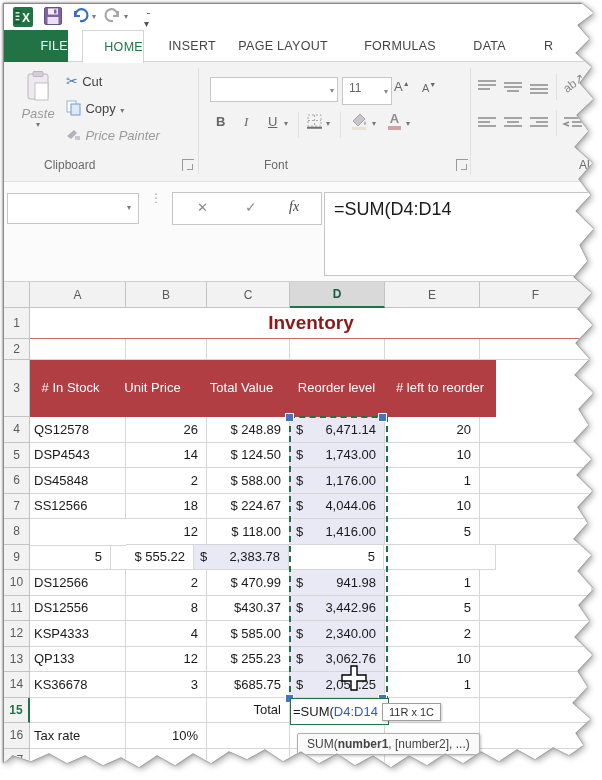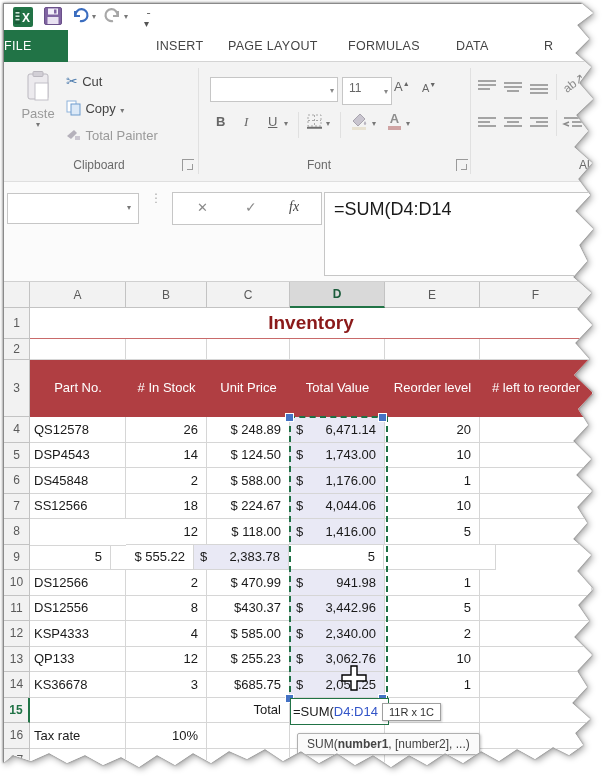--- a/index.html
+++ b/index.html
@@ -8,31 +8,31 @@
     filter:drop-shadow(0 0 1px #777) drop-shadow(2px 2px 3px #aaa);}
   .app{position:absolute;left:3px;top:3px;width:594px;height:774px;background:#fff;border:1px solid #8a8a8a;box-sizing:border-box;
     clip-path:polygon(0 0,578px 0,590px 10px,574px 22px,586px 36px,572px 50px,588px 64px,576px 80px,590px 96px,573px 112px,585px 128px,571px 144px,589px 160px,575px 176px,587px 192px,572px 208px,590px 226px,576px 242px,584px 258px,570px 274px,588px 290px,574px 306px,589px 322px,572px 340px,586px 356px,571px 372px,590px 390px,575px 406px,585px 422px,570px 438px,588px 456px,573px 472px,589px 488px,574px 504px,584px 520px,570px 536px,588px 552px,574px 568px,590px 586px,575px 602px,586px 618px,571px 634px,589px 652px,574px 668px,584px 684px,569px 700px,587px 716px,572px 730px,580px 742px,566px 752px,550px 744px,532px 756px,514px 746px,496px 758px,478px 748px,460px 760px,442px 750px,424px 762px,406px 752px,388px 764px,370px 752px,352px 762px,334px 750px,316px 760px,298px 748px,280px 758px,262px 746px,244px 756px,226px 748px,208px 760px,190px 750px,172px 762px,154px 752px,136px 764px,118px 754px,100px 762px,82px 752px,64px 760px,46px 750px,28px 758px,10px 752px,0 760px);}
   .abs{position:absolute;box-sizing:border-box;}
   
   .qat{left:0;top:0;width:594px;height:26px;background:#fff;}
   .qicon{position:absolute;top:3px;}
   .caret{font-size:8px;color:#777;line-height:1;}
   
   .tabs{left:0;top:26px;width:594px;height:32px;background:#fff;border-bottom:1px solid #d4d4d4;}
-  .tab{position:absolute;top:0;height:32px;line-height:32px;font-size:12.5px;color:#444;text-align:left;letter-spacing:.3px;}
+  .tab{position:absolute;top:0;height:32px;line-height:32px;font-size:12.5px;color:#444;text-align:right;letter-spacing:.3px;}
   .tab-file{background:#217346;color:#fff;}
   .tab-home{background:#fff;border:1px solid #d4d4d4;border-bottom:none;color:#217346;height:33px;z-index:3;}
   
   .ribbon{left:0;top:58px;width:594px;height:120px;background:#f3f3f3;border-bottom:1px solid #dfdfdf;}
   .gsep{position:absolute;top:6px;width:1px;height:106px;background:#e0e0e0;}
-  .glabel{position:absolute;top:96px;font-size:12px;color:#6a6a6a;text-align:center;}
+  .glabel{position:absolute;top:96px;font-size:12px;color:#6a6a6a;}
   .launcher{position:absolute;top:97px;width:11px;height:11px;border-left:1px solid #9a9a9a;border-top:1px solid #9a9a9a;}
   .launcher::after{content:"";position:absolute;right:1px;bottom:1px;width:5px;height:5px;border-right:1.5px solid #9a9a9a;border-bottom:1.5px solid #9a9a9a;}
   .rlabel{font-size:13px;color:#444;}
-  .rlabel-gray{font-size:13px;color:#9a9a9a;}
+  .rlabel-gray{font-size:13px;color:#9a9a9a;font-style:italic;}
   .combo{background:#fff;border:1px solid #c6c6c6;position:absolute;}
   .combo .cbcaret{position:absolute;right:3px;top:50%;transform:translateY(-50%);font-size:8px;color:#888;}
   .fbtn{font-size:13px;color:#666;}
   .alico line{stroke:#8a8a8a;stroke-width:1.6;}
   
   .fbar{left:0;top:178px;width:594px;height:100px;background:#fbfbfb;border-bottom:1px solid #d0d0d0;}
   .whitebox{background:#fff;border:1px solid #c6c6c6;position:absolute;}
   
   .sheet{left:0;top:278px;width:588px;height:496px;background:#fff;font-size:13px;color:#1a1a1a;}
   .srow{display:flex;}
@@ -82,20 +82,21 @@
     <svg class="qicon" style="left:100px" width="17" height="16" viewBox="0 0 17 16">
       <path d="M14 4 v5 h-5" fill="none" stroke="#a8a8a8" stroke-width="2"></path>
       <path d="M13.5 8.5 A6 6 0 1 0 9 14" fill="none" stroke="#a8a8a8" stroke-width="2.2"></path>
     </svg>
     <span class="qicon caret" style="left:120px;top:9px">▾</span>
     <span class="qicon" style="left:140px;top:5px;font-size:10px;color:#555;line-height:1">╶<br>▾</span>
   </div>
 
   <div class="abs tabs">
     <div class="tab tab-file abs" style="left:0;width:64px">FILE</div>
+    <div class="tab tab-home abs" style="left:78px;width:62px">HOME</div>
     <div class="tab abs" style="left:152px;width:60px">INSERT</div>
     <div class="tab abs" style="left:224px;width:100px">PAGE LAYOUT</div>
     <div class="tab abs" style="left:344px;width:88px">FORMULAS</div>
     <div class="tab abs" style="left:452px;width:50px">DATA</div>
     <div class="tab abs" style="left:540px;width:30px;text-align:left">R</div>
   </div>
 
   <div class="abs ribbon">
 
     <div class="abs" style="left:12px;top:8px;width:44px;height:84px;text-align:center">
@@ -117,21 +118,21 @@
         <rect x="5" y="4" width="9" height="11" fill="#dce9f7" stroke="#6e9ccd"></rect>
       </svg>
       <span class="rlabel">Copy</span>
       <span class="caret">▾</span>
     </div>
     <div class="abs" style="left:62px;top:64px">
       <svg width="15" height="13" viewBox="0 0 15 13" style="vertical-align:-2px">
         <path d="M1 7 L8 1 L11 4 L5 10 Z" fill="#b5b1bb"></path>
         <rect x="9" y="7" width="5" height="4" fill="#cac6d0"></rect>
       </svg>
-      <span class="rlabel-gray">Total Painter</span>
+      <span class="rlabel-gray">Price Painter</span>
     </div>
     <div class="glabel" style="left:40px;width:110px">Clipboard</div>
     <div class="launcher" style="left:178px"></div>
     <div class="gsep" style="left:194px"></div>
 
     <div class="combo" style="left:206px;top:15px;width:126px;height:23px">
       <span></span>
       <span class="cbcaret">▾</span>
     </div>
     <div class="combo" style="left:338px;top:15px;width:42px;height:23px;padding:3px 0 0 6px;font-size:12px;color:#666">
@@ -244,21 +245,20 @@
           <div class="cell hdr" style="width: 26px; flex: 0 0 26px;">2</div>
           <div class="cell " style="width: 96px; flex: 0 0 96px;"></div>
           <div class="cell " style="width: 81px; flex: 0 0 81px;"></div>
           <div class="cell " style="width: 83px; flex: 0 0 83px;"></div>
           <div class="cell " style="width: 95px; flex: 0 0 95px;"></div>
           <div class="cell " style="width: 95px; flex: 0 0 95px;"></div>
           <div class="cell " style="width: 112px; flex: 0 0 112px;"></div>
         </div>
         <div class="srow" style="height: 57px;">
           <div class="cell hdr" style="width: 26px; flex: 0 0 26px;">3</div>
-          <div class="cell red" style="width: 96px; flex: 0 0 96px;">Part No.</div>
           <div class="cell red" style="width: 81px; flex: 0 0 81px;"># In Stock</div>
           <div class="cell red" style="padding: 0px 12px; width: 83px; flex: 0 0 83px;">Unit Price</div>
           <div class="cell red" style="padding: 0px 12px; width: 95px; flex: 0 0 95px;">Total Value</div>
           <div class="cell red" style="width: 95px; flex: 0 0 95px;">Reorder level</div>
           <div class="cell red" style="padding: 0px 4px; width: 112px; flex: 0 0 112px;"># left to reorder</div>
         </div>
         <div class="srow" style="height: 25.5px;">
           <div class="cell hdr" style="width: 26px; flex: 0 0 26px;">4</div>
           <div class="cell t-left" style="width: 96px; flex: 0 0 96px;">QS12578</div>
           <div class="cell t-right" style="width: 81px; flex: 0 0 81px;">26</div>

